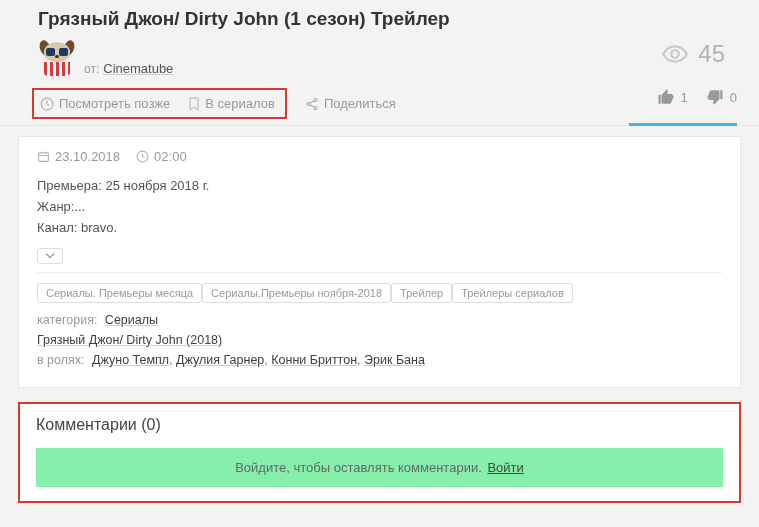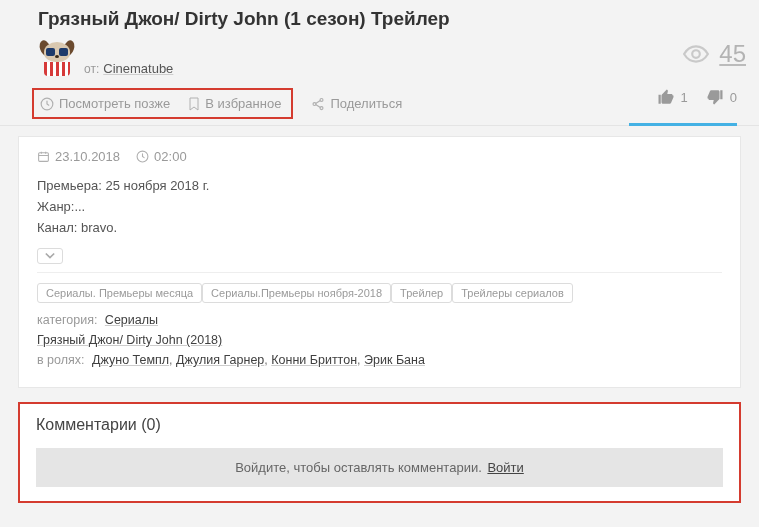--- a/index.html
+++ b/index.html
@@ -41,27 +41,26 @@
   .dog-ear2 { position:absolute; right:2px; top:2px; width:10px; height:16px; background:#6b4a2e; border-radius:50%; transform:rotate(18deg); }
   .dog-glasses { position:absolute; left:8px; top:10px; width:22px; height:8px; }
   .glass { position:absolute; top:0; width:9px; height:8px; background:#1d3a6b; border-radius:2px; }
   .glass.l{left:0;} .glass.r{right:0;}
   .dog-nose{position:absolute;left:17px;top:17px;width:4px;height:3px;background:#3a2a18;border-radius:50%;}
   .popcorn{position:absolute;left:6px;bottom:0;width:26px;height:14px;background:repeating-linear-gradient(90deg,#d63a3a 0 3px,#fff 3px 6px);border-radius:0 0 4px 4px;}
   .from-label { color:#999; font-size:12px; margin-right:4px; }
   .author-name { font-size:13px; color:#555; text-decoration: underline; text-decoration-color: rgba(0,0,0,0.15);}
   .views {
     position: absolute;
-    right: 13px;
+    right: 34px;
     top: 4px;
     display: flex;
     align-items: center;
     gap: 10px;
     color: #bbb;
-    text-decoration: underline;
   }
   .views-count { font-size: 24px; color:#b3b3b3; }
   .eye-icon { color:#c9c9c9; }
   .action-bar {
     display: flex;
     align-items: center;
     padding: 6px 18px 6px 38px;
     border-bottom: 1px solid #e4e4e4;
     position: relative;
   }
@@ -153,21 +152,21 @@
   .link { color:#404040; text-decoration: underline; text-decoration-color: rgba(0,0,0,0.2); cursor:pointer; }
   .cat-label, .cast-label { color:#999; margin-right:4px; }
   .comments {
     margin: 14px 18px 0 18px;
     border: 2px solid #d43b2f;
     background: #fff;
     padding: 12px 16px 14px 16px;
   }
   .comments-title { font-size:16px; color:#444; margin-bottom:14px; }
   .login-bar {
-    background:#e5e5e5;
+    background:#86efac;
     padding: 12px;
     text-align:center;
     color:#666;
     font-size:13px;
   }
   .login-link { color:#444; text-decoration: underline; cursor:pointer; margin-left:2px; }
   svg { display:block; }
 </style>
 </head>
 <body>
@@ -216,21 +215,21 @@
             </svg>
         </span>
         <span>Посмотреть позже</span>
       </span>
       <span class="action-btn">
         <span class="ico">
           <svg width="12" height="14" viewBox="0 0 24 28">
               <path d="M4 2h16v24l-8-6-8 6z" fill="none" stroke="#b0b0b0" stroke-width="2"></path>
             </svg>
         </span>
-        <span>В избранное</span>
+        <span>В сериалов</span>
       </span>
     </div>
 
     <span class="share-btn">
       <span class="ico">
         <svg width="14" height="14" viewBox="0 0 24 24">
             <circle cx="6" cy="12" r="2.5" fill="none" stroke="#b0b0b0" stroke-width="2"></circle>
             <circle cx="18" cy="5" r="2.5" fill="none" stroke="#b0b0b0" stroke-width="2"></circle>
             <circle cx="18" cy="19" r="2.5" fill="none" stroke="#b0b0b0" stroke-width="2"></circle>
             <path d="M8 11l8-5M8 13l8 5" stroke="#b0b0b0" stroke-width="2"></path>

